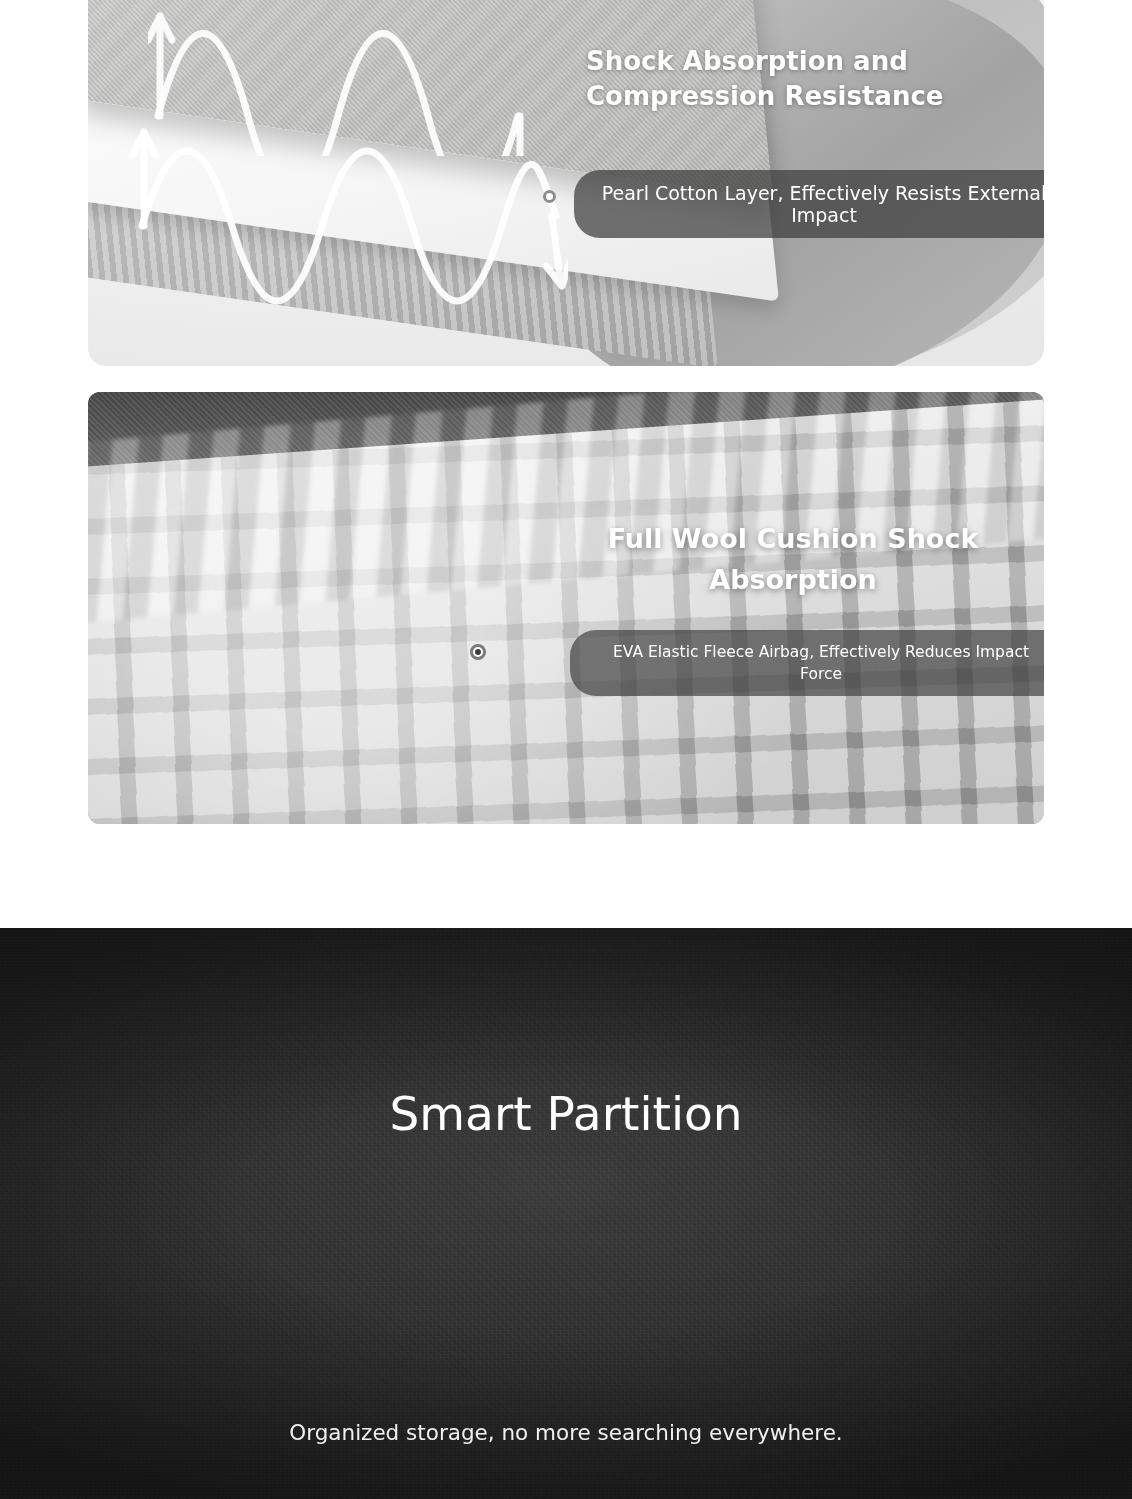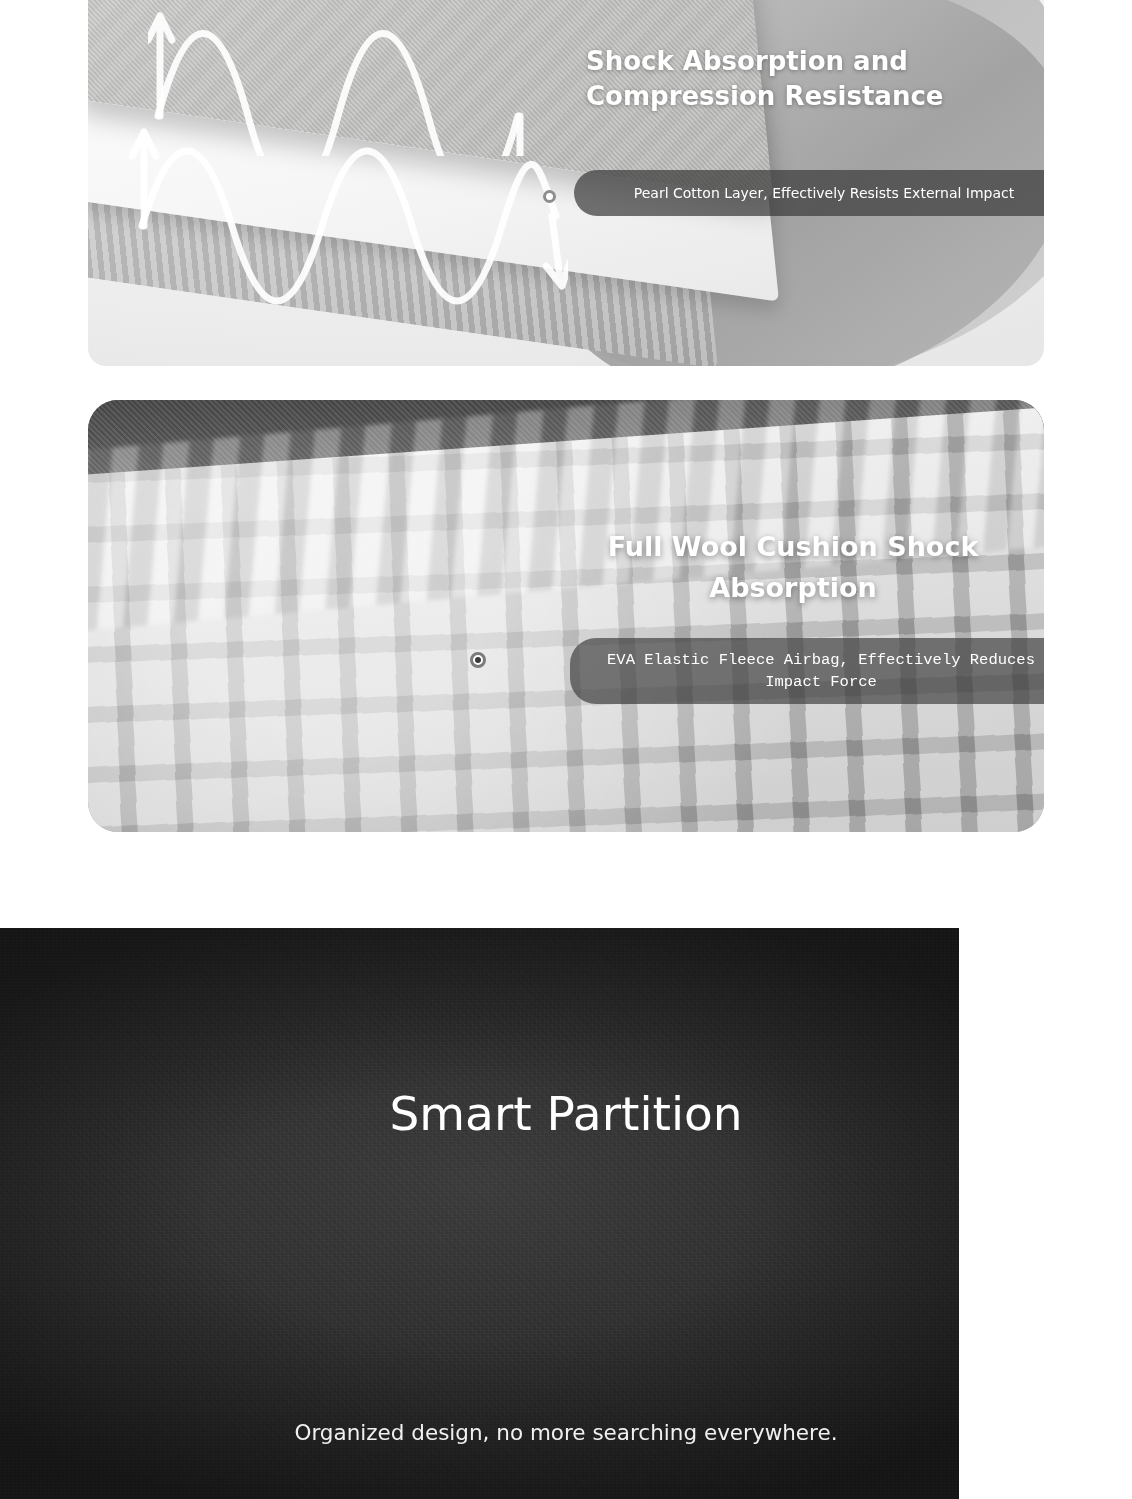--- a/index.html
+++ b/index.html
@@ -119,43 +119,43 @@
   }
   .p1-callout {
     position: absolute;
     left: 486px;
     top: 234px;
     width: 500px;
     padding: 12px 18px;
     border-radius: 26px;
     background: rgba(60,60,60,.72);
     color: #fff;
-    font-size: 14px;
+    font-size: 19px;
     line-height: 22px;
     text-align: center;
   }
   .p1-dot {
     position: absolute;
     left: 455px;
     top: 254px;
     width: 13px;
     height: 13px;
     border-radius: 50%;
     background: #fff;
     border: 3px solid #8d8d8d;
   }
 
   
   .panel-two {
     position: absolute;
     left: 88px;
-    top: 400px;
+    top: 392px;
     width: 956px;
     height: 432px;
-    border-radius: 30px;
+    border-radius: 12px;
     overflow: hidden;
     background: linear-gradient(180deg, #6e6e6e 0%, #8a8a8a 22%, #9d9d9d 100%);
   }
   .p2-darkband {
     position: absolute;
     left: 0; top: 0;
     width: 100%;
     height: 90px;
     background:
       repeating-linear-gradient(45deg, rgba(255,255,255,.06) 0 2px, rgba(0,0,0,.10) 2px 4px),
@@ -207,21 +207,20 @@
     left: 482px;
     top: 238px;
     width: 502px;
     padding: 11px 20px;
     border-radius: 26px;
     background: rgba(60,60,60,.68);
     color: #fff;
     font-size: 15.5px;
     line-height: 22px;
     text-align: center;
-    font-family: Liberation Mono, monospace;
   }
   .p2-dot {
     position: absolute;
     left: 382px;
     top: 252px;
     width: 16px;
     height: 16px;
     border-radius: 50%;
     background: #ffffff;
     border: 3px solid #7b7b7b;
@@ -234,21 +233,21 @@
     width: 6px; height: 6px;
     border-radius: 50%;
     background: #3a3a3a;
   }
 
   
   .panel-three {
     position: absolute;
     left: 0;
     top: 928px;
-    width: 959px;
+    width: 1132px;
     height: 571px;
     background:
       radial-gradient(ellipse 80% 60% at 50% 45%, #3c3c3c 0%, #2e2e2e 55%, #262626 100%);
     overflow: hidden;
   }
   .p3-noise {
     position: absolute;
     inset: 0;
     background:
       repeating-linear-gradient(0deg, rgba(255,255,255,.022) 0 1px, transparent 1px 3px),
@@ -327,17 +326,17 @@
     <div class="p3-noise"></div>
     <div class="p3-vignette"></div>
 
     <h1 class="p3-title">
       <span>Smart Partition</span><br>
       <br>
     </h1>
 
     <p class="p3-sub">
       <br>
-      <span>Organized design, no more searching everywhere.</span>
+      <span>Organized storage, no more searching everywhere.</span>
     </p>
   </section>
 
 </div>
 
 </body></html>

